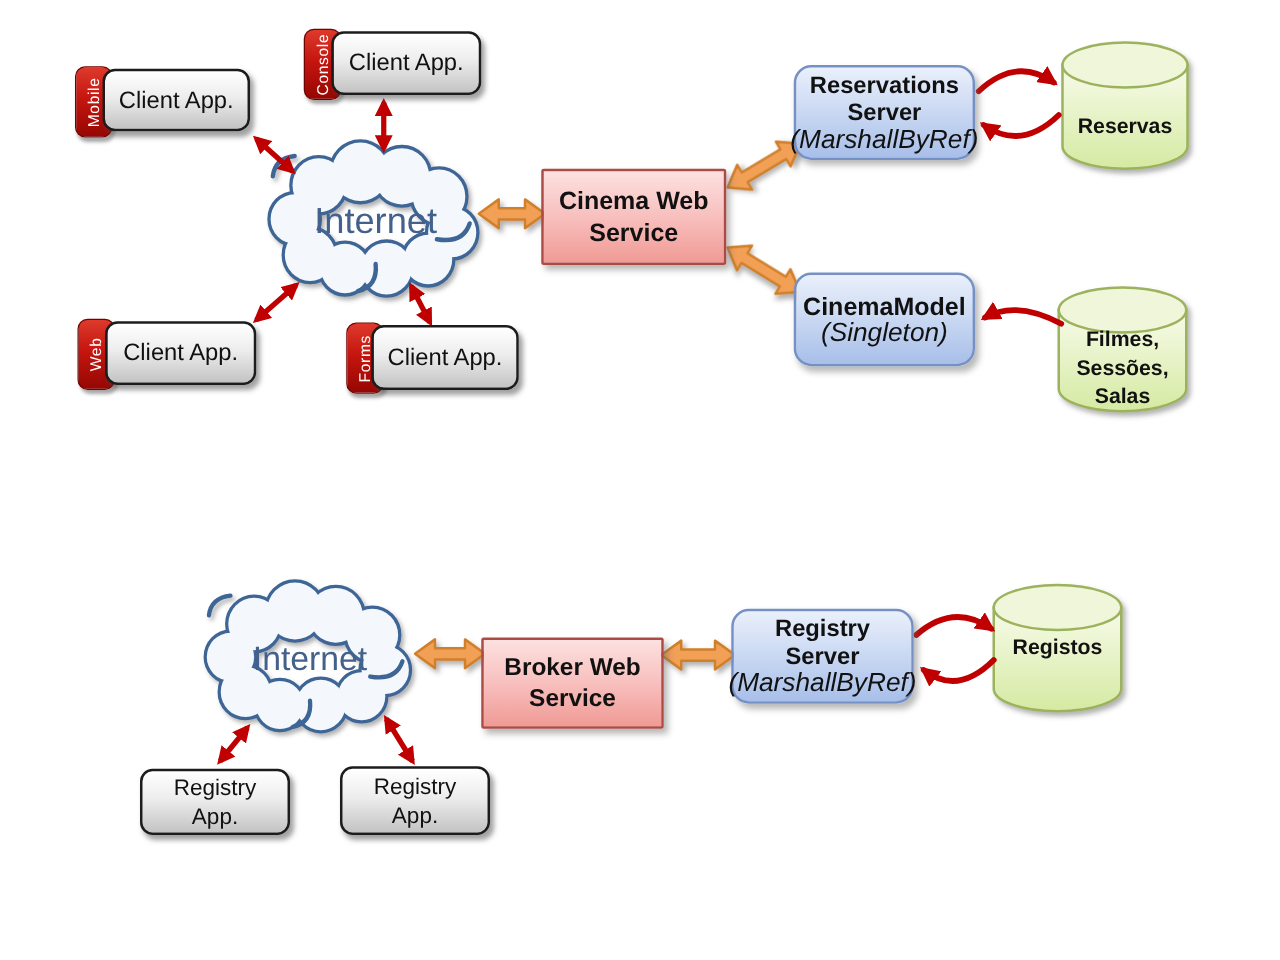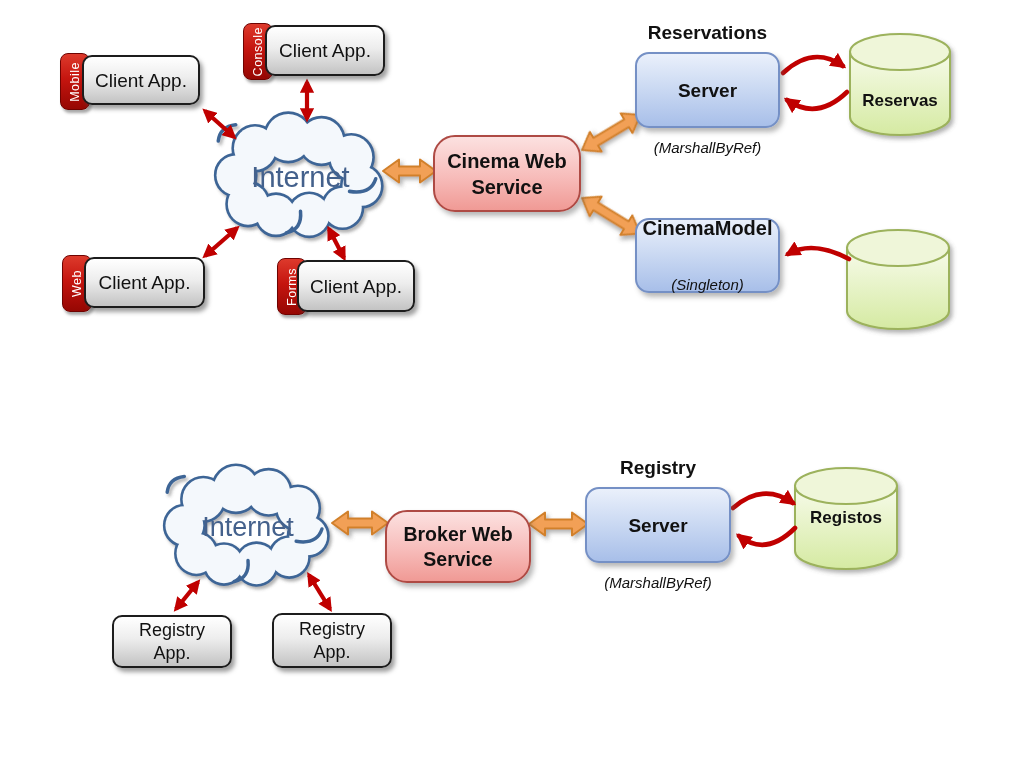--- a/index.html
+++ b/index.html
@@ -14,29 +14,29 @@
         box-shadow:3px 4px 4px rgba(70,70,70,.5);
         font-weight:normal;color:#111;font-size:19px;line-height:23px;}
   
   .tab{background:linear-gradient(180deg,#dd3a2c 0%,#c5150f 45%,#960703 100%);
        border:1.5px solid #6f0301;border-radius:8px;z-index:2;
        box-shadow:2px 3px 3px rgba(0,0,0,.35);
        color:#ffffff;font-size:12.5px;letter-spacing:.5px;}
   .tab span{writing-mode:vertical-rl;transform:rotate(180deg);white-space:nowrap;}
   
   .pbox{background:linear-gradient(180deg,#fce1e0 0%,#f7bcba 55%,#f09a95 100%);
-        border:2.5px solid #ae4a44;border-radius:22px;
+        border:2.5px solid #ae4a44;border-radius:2px;
         box-shadow:3px 4px 5px rgba(100,100,100,.45);
         font-weight:bold;color:#111;font-size:20px;line-height:26px;}
   
   .bbox{background:linear-gradient(180deg,#eaf0fb 0%,#c9d8f2 50%,#a8bfe9 100%);
         border:2.5px solid #7590c5;border-radius:14px;
         box-shadow:3px 4px 5px rgba(100,100,100,.45);
-        font-weight:bold;color:#111;font-size:19px;line-height:22px;gap:36px;}
-  .bbox .sub{font-weight:normal;font-style:italic;font-size:15px;line-height:20px;}
+        font-weight:bold;color:#111;font-size:19px;line-height:22px;}
+  .bbox .sub{font-weight:normal;font-style:italic;font-size:21px;line-height:20px;}
   
   .cloudlabel{color:#44618c;z-index:3;align-items:center;}
   .cyl-label{font-weight:bold;color:#111;font-size:17px;line-height:22.5px;z-index:3;}
   
   .cloud-stroke{fill:#f4f8fc;stroke:#3e6596;stroke-width:6;}
   .cloud-fill{fill:#f4f8fc;}
   .cloud-hooks{fill:none;stroke:#3e6596;stroke-width:4;stroke-linecap:round;}
   .cyl-body{fill:url(#cylG);stroke:#9cb25c;stroke-width:2;}
   .cyl-top{fill:#eff6d9;stroke:#9cb25c;stroke-width:2;}
   .oarrow{fill:#f2a057;stroke:#d1802c;stroke-width:2;stroke-linejoin:round;}
@@ -176,20 +176,25 @@
   </div>
 
   <div class="node bbox" style="left:635px;top:218px;width:145px;height:75px;font-size:20px;text-align:center;">
     <span>CinemaModel</span>
     <span class="sub">(Singleton)</span>
   </div>
 
   <div class="node cyl-label" style="left:852px;top:90px;width:96px;height:22px;">
     <span>Reservas</span>
   </div>
+  <div class="node cyl-label" style="left:846px;top:261px;width:104px;height:68px;">
+    <span>Filmes,</span>
+    <span>Sessões,</span>
+    <span>Salas</span>
+  </div>
 
   <div class="node pbox" style="left:385px;top:510px;width:146px;height:73px;font-size:19.5px;line-height:25px;">
     <span>Broker Web</span>
     <span>Service</span>
   </div>
 
   <div class="node bbox" style="left:585px;top:487px;width:146px;height:76px;">
     <span>Registry</span>
     <span>Server</span>
     <span class="sub">(MarshallByRef)</span>

